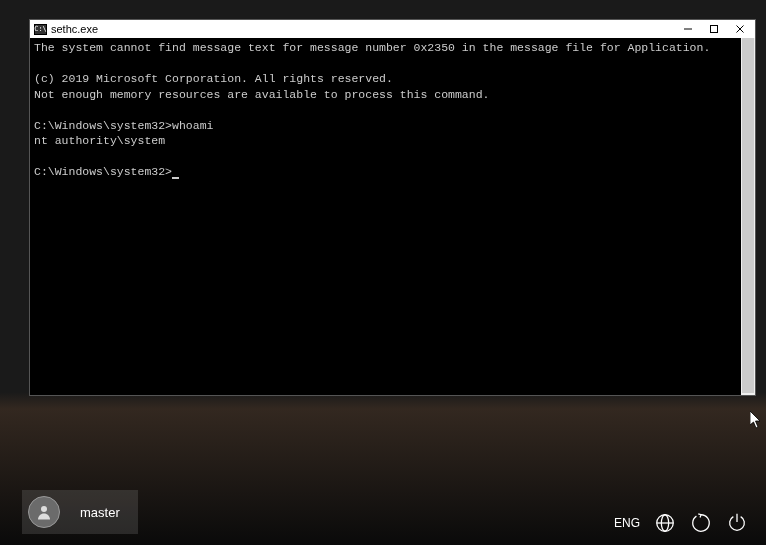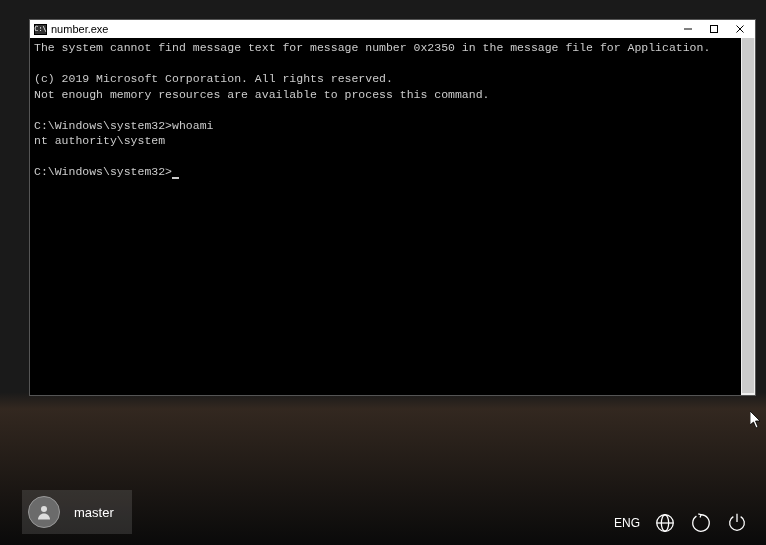--- a/index.html
+++ b/index.html
@@ -112,21 +112,21 @@
       position: absolute;
       left: 22px;
       bottom: 11px;
       display: flex;
       flex-direction: column;
       gap: 6px;
     }
     .user-item {
       display: flex;
       align-items: center;
-      gap: 14px;
+      gap: 20px;
       padding: 6px 18px 6px 6px;
       cursor: pointer;
       color: #fff;
       font-size: 13px;
     }
     .user-item.selected {
       background: rgba(255,255,255,0.12);
     }
     .avatar {
       width: 32px;
@@ -178,21 +178,21 @@
       pointer-events: none;
     }
   </style>
 </head>
 <body>
 
 <div class="cmd-window">
   <div class="title-bar">
     <div class="title-left">
       <span class="title-icon">C:\</span>
-      <span>number.exe</span>
+      <span>sethc.exe</span>
     </div>
     <div class="title-buttons">
       <div class="title-btn">
         <svg viewBox="0 0 10 10">
             <line x1="1" y1="5" x2="9" y2="5" stroke="#000" stroke-width="1"></line>
           </svg>
       </div>
       <div class="title-btn">
         <svg viewBox="0 0 10 10">
             <rect x="1.5" y="1.5" width="7" height="7" fill="none" stroke="#000" stroke-width="1"></rect>

